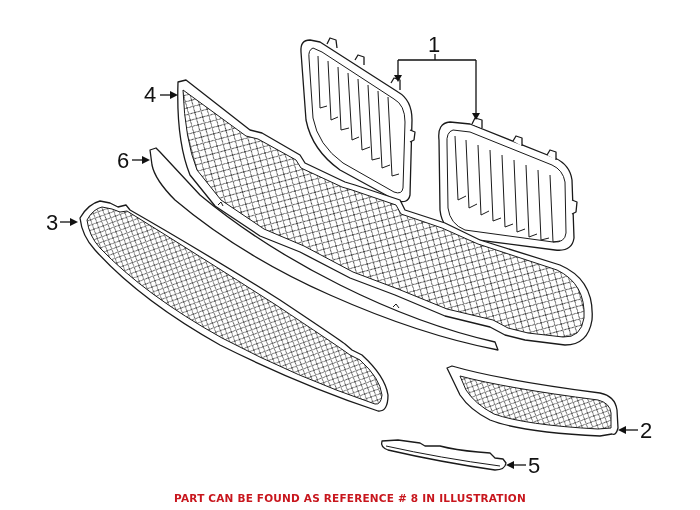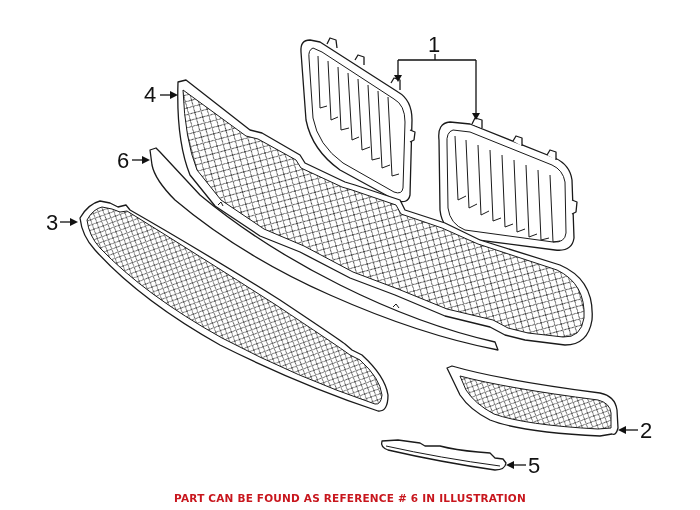--- a/index.html
+++ b/index.html
@@ -120,13 +120,13 @@
   </g>
 </svg>
 
 <span class="callout-label" style="left:428px; top:34px;">1</span>
 <span class="callout-label" style="left:144px; top:84px;">4</span>
 <span class="callout-label" style="left:117px; top:150px;">6</span>
 <span class="callout-label" style="left:46px; top:212px;">3</span>
 <span class="callout-label" style="left:640px; top:420px;">2</span>
 <span class="callout-label" style="left:528px; top:455px;">5</span>
 
-<div class="footer-note">PART CAN BE FOUND AS REFERENCE # 6 IN ILLUSTRATION</div>
+<div class="footer-note">PART CAN BE FOUND AS REFERENCE # 8 IN ILLUSTRATION</div>
 
 </body></html>

